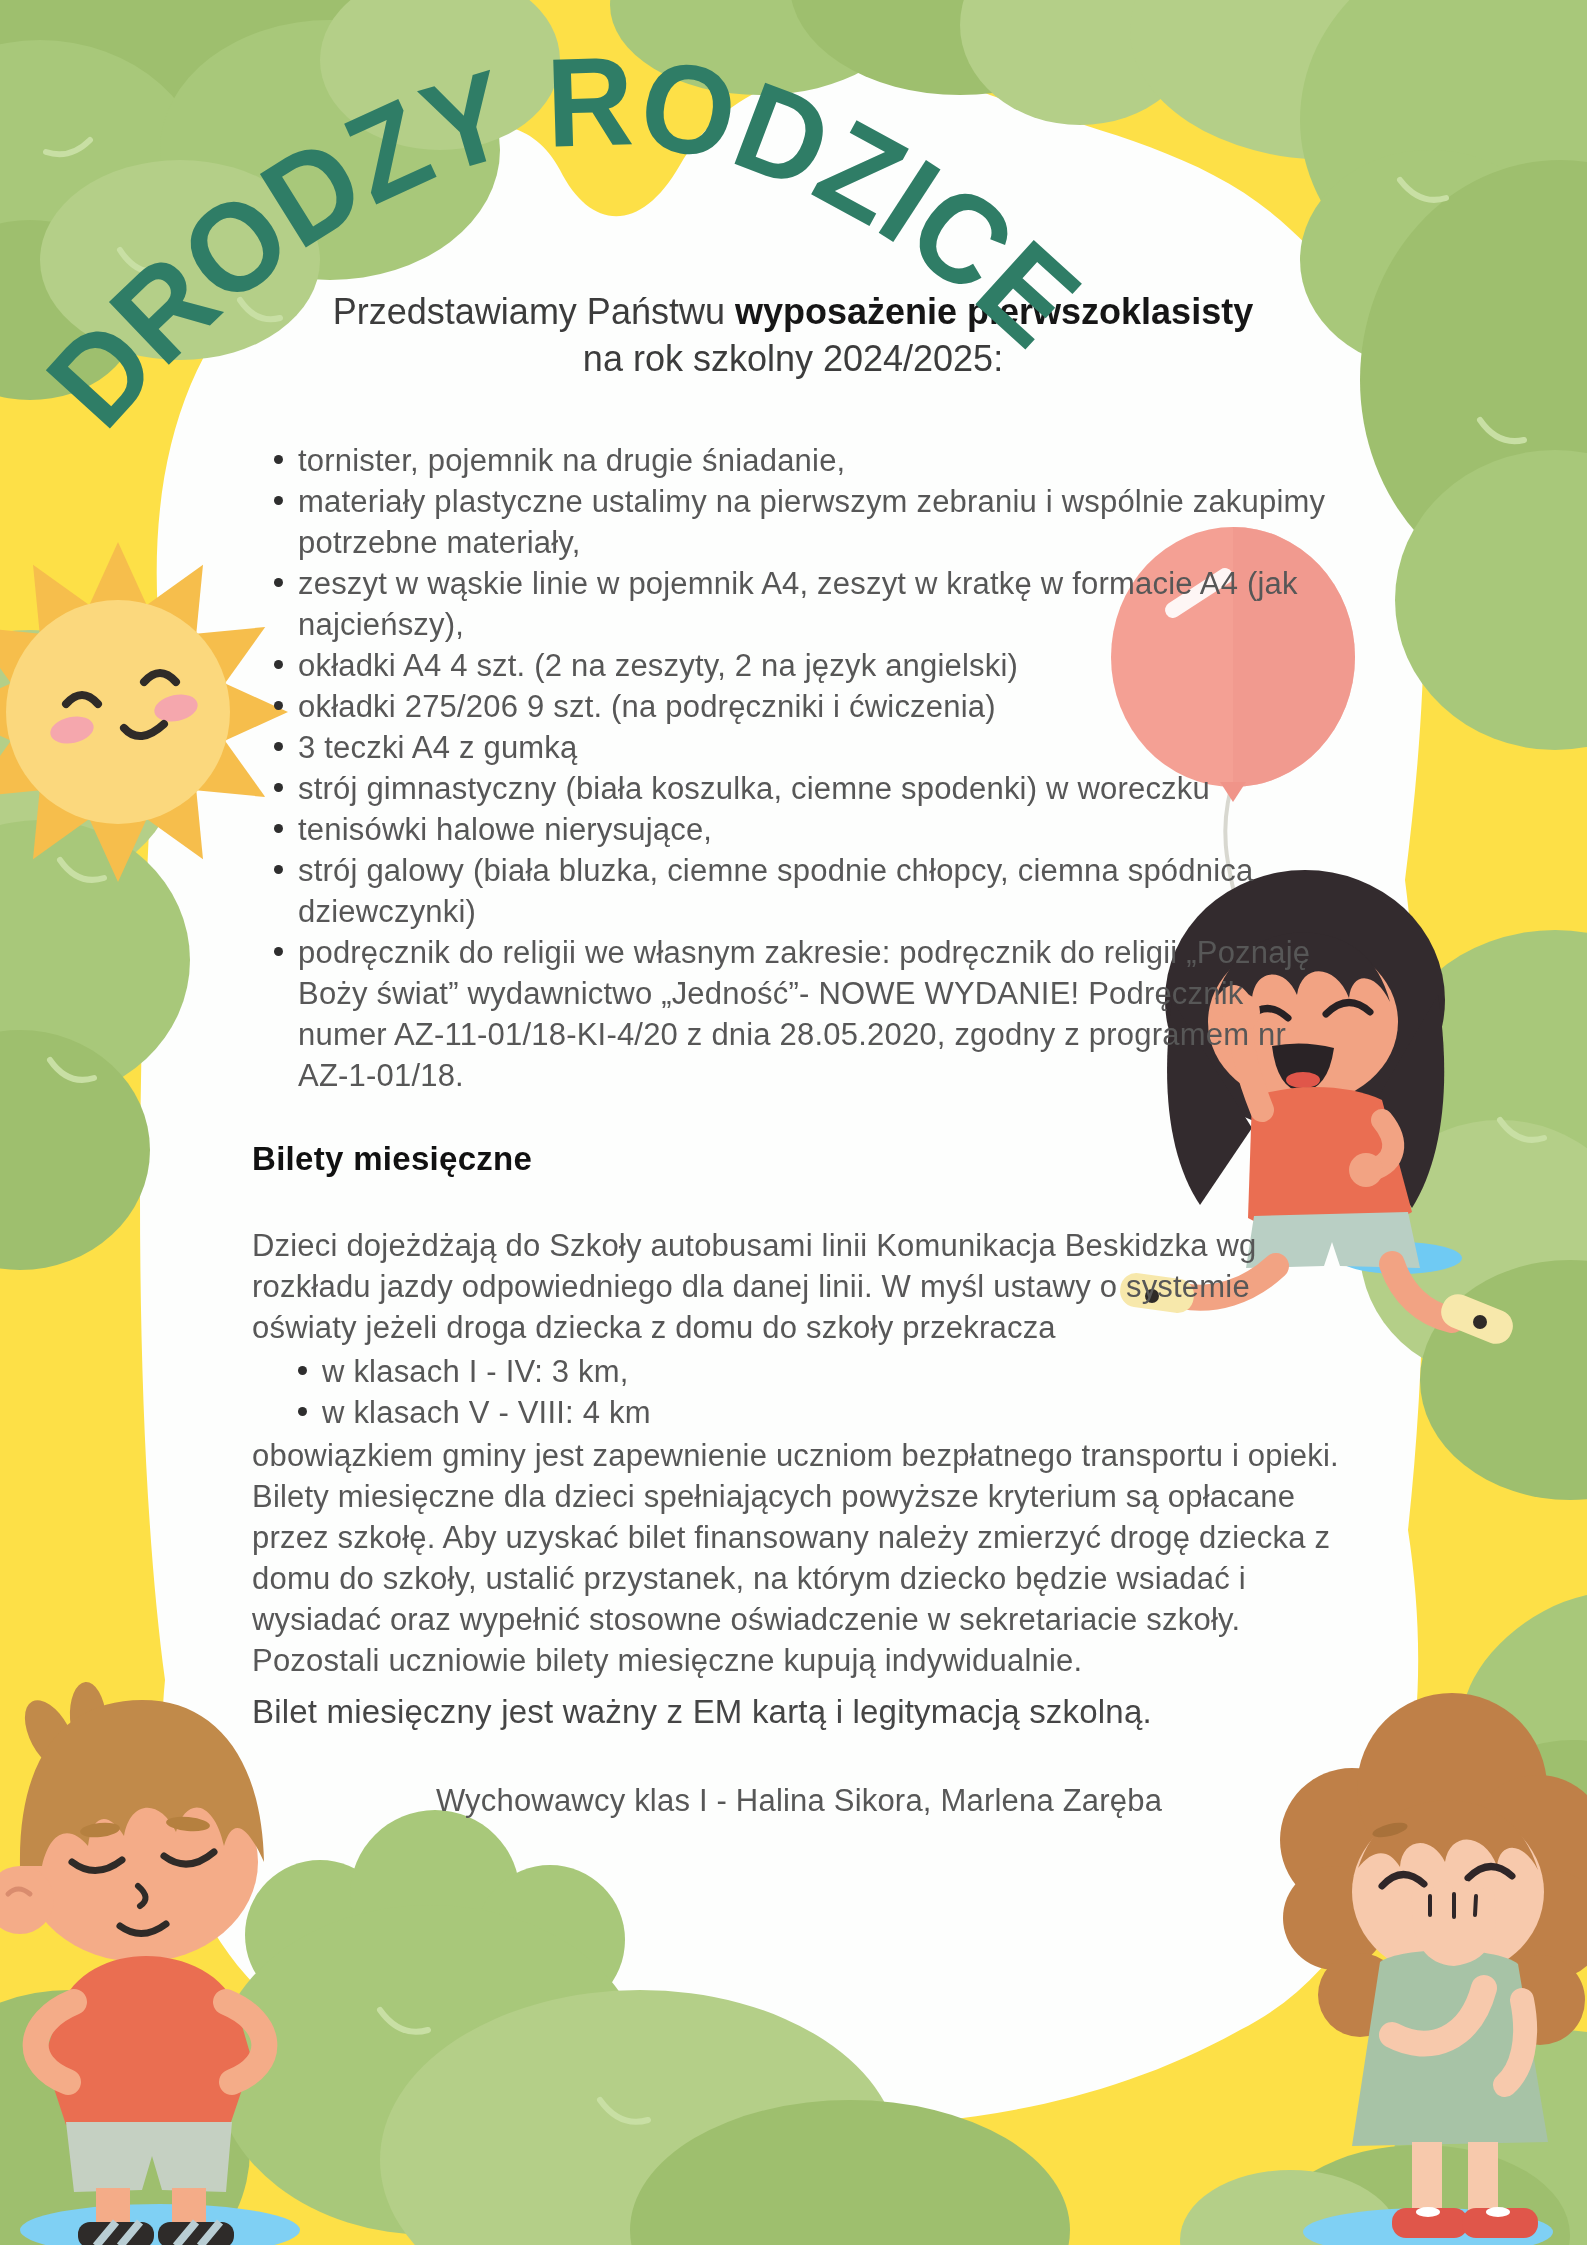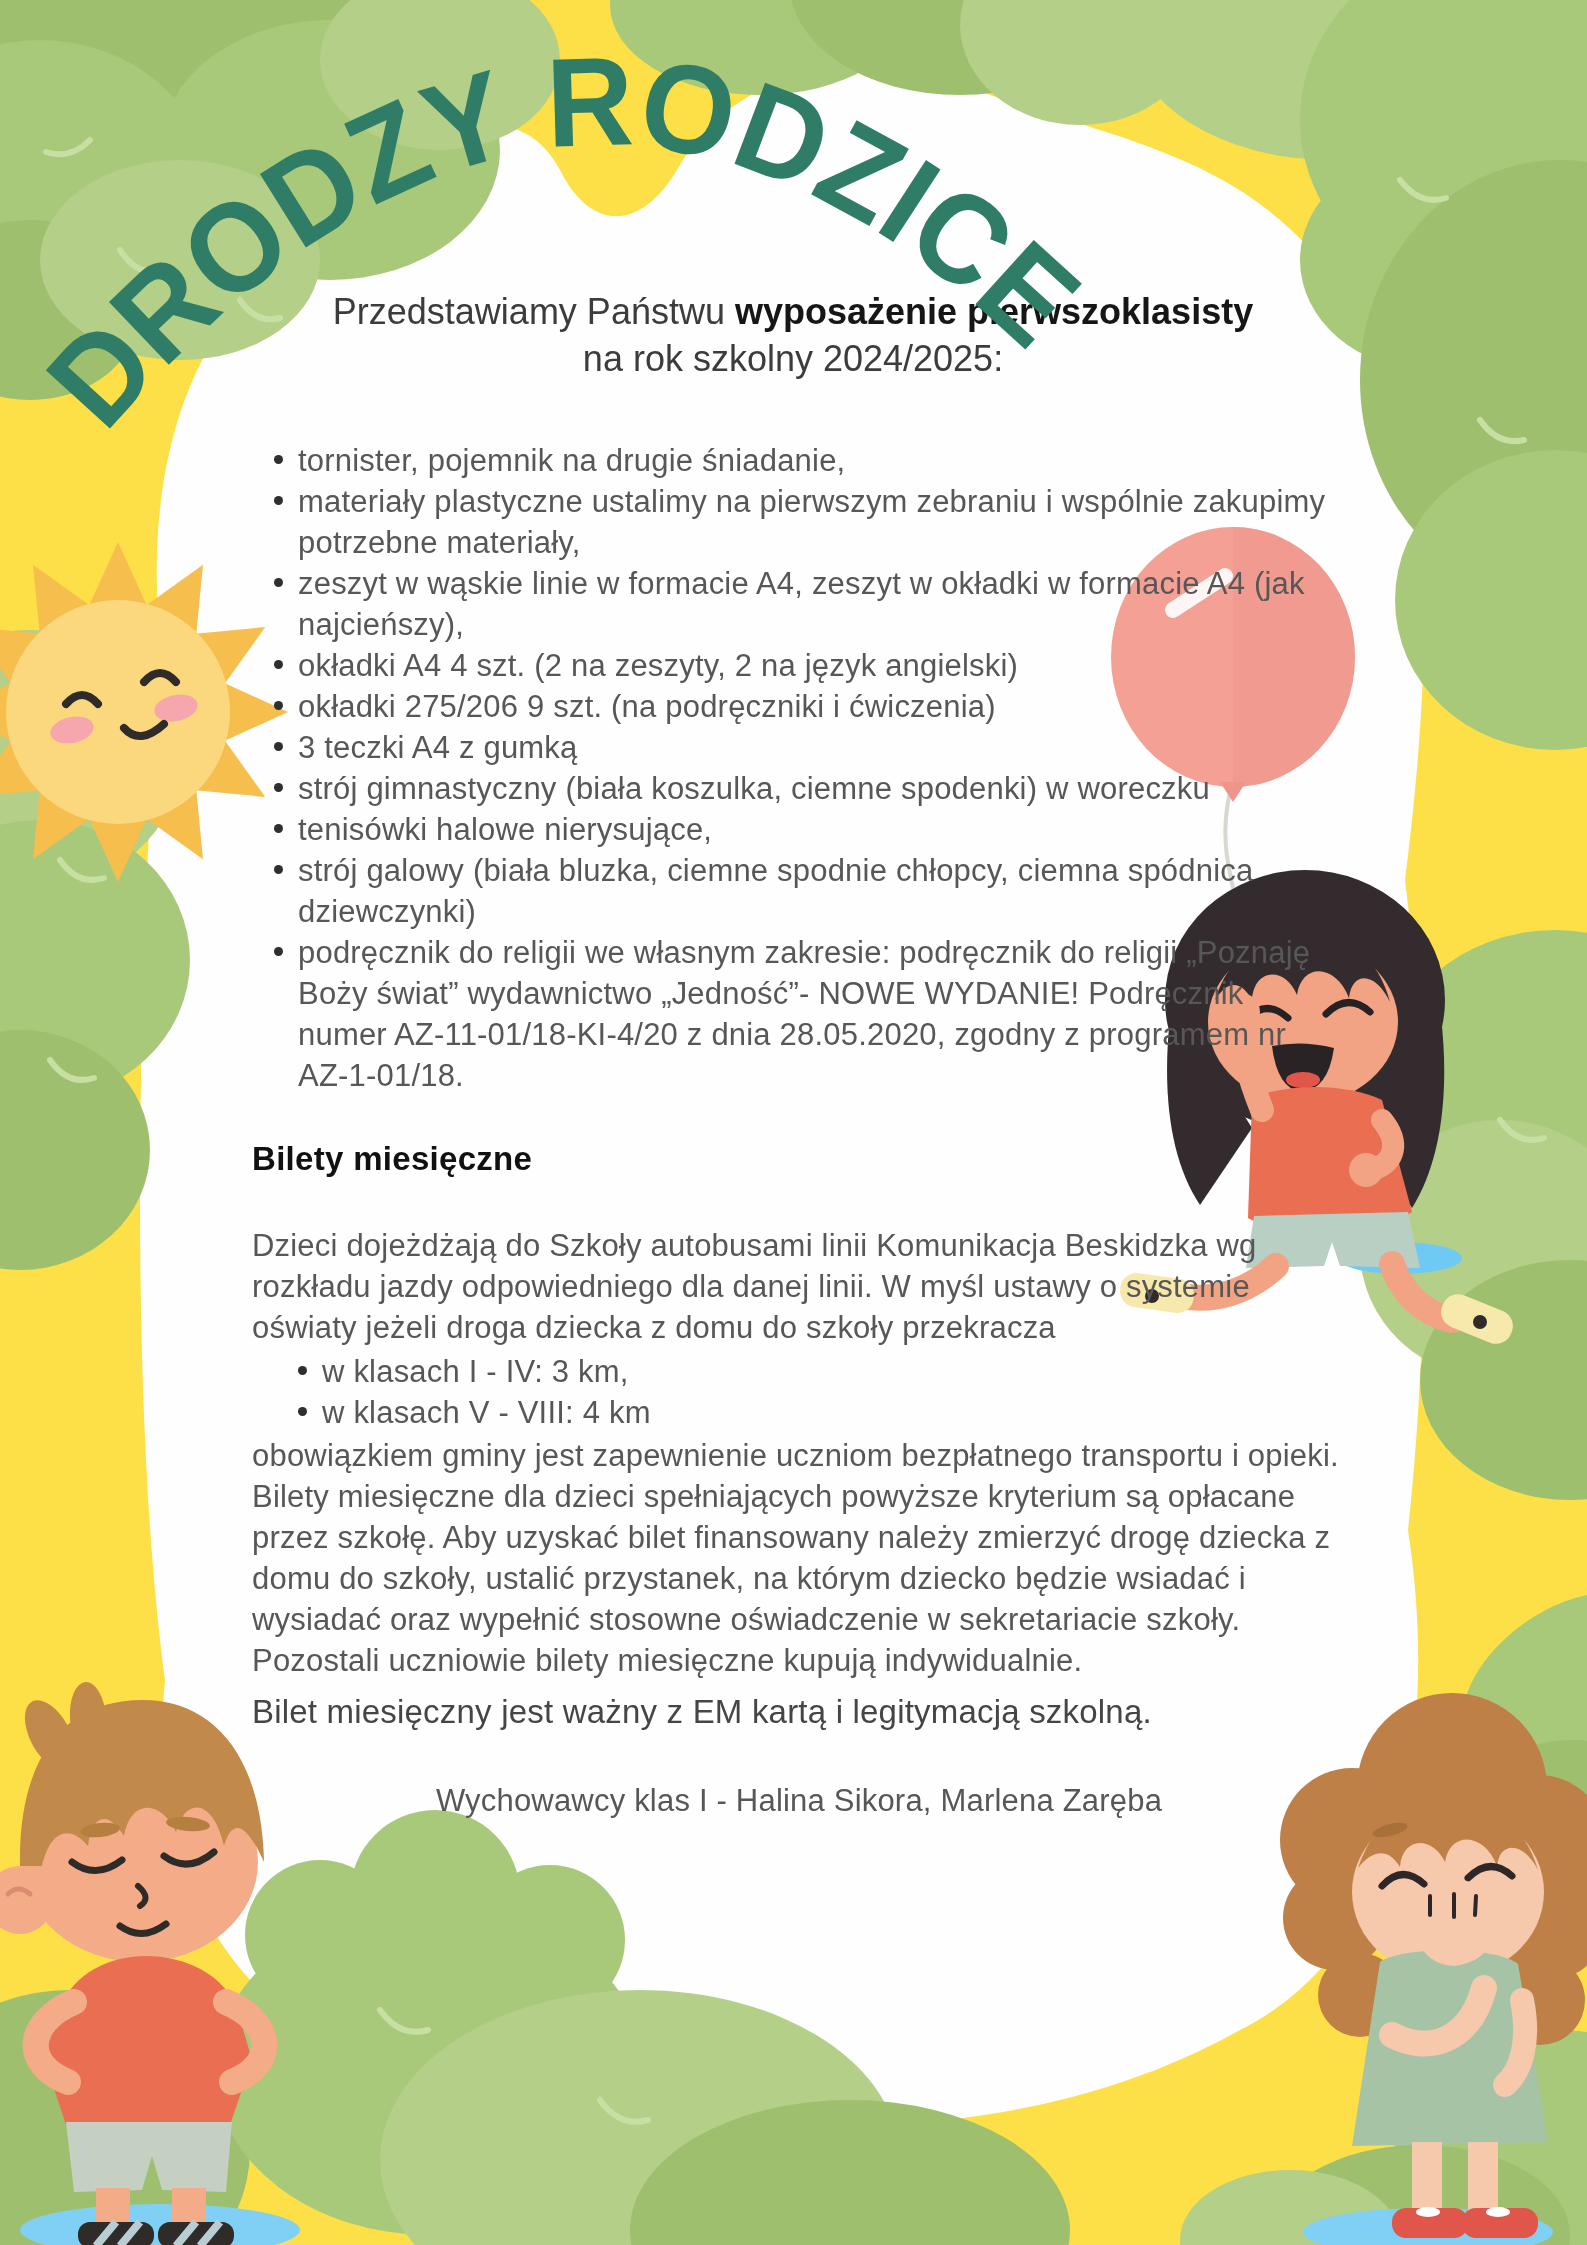--- a/index.html
+++ b/index.html
@@ -230,21 +230,21 @@
 
     <div class="intro">
       <span>Przedstawiamy Państwu </span><b>wyposażenie pierwszoklasisty</b><br>
       <span>na rok szkolny 2024/2025:</span>
     </div>
 
     <div class="main">
       <ul class="blist equipment">
           <li>tornister, pojemnik na drugie śniadanie,</li>
           <li>materiały plastyczne ustalimy na pierwszym zebraniu i wspólnie zakupimy potrzebne materiały,</li>
-          <li>zeszyt w wąskie linie w formacie A4, zeszyt w okładki w formacie A4 (jak najcieńszy),</li>
+          <li>zeszyt w wąskie linie w pojemnik A4, zeszyt w kratkę w formacie A4 (jak najcieńszy),</li>
           <li>okładki A4 4 szt. (2 na zeszyty, 2 na język angielski)</li>
           <li>okładki 275/206 9 szt. (na podręczniki i ćwiczenia)</li>
           <li>3 teczki A4 z gumką</li>
           <li>strój gimnastyczny (biała koszulka, ciemne spodenki) w woreczku</li>
           <li>tenisówki halowe nierysujące,</li>
           <li>strój galowy (biała bluzka, ciemne spodnie chłopcy, ciemna spódnica dziewczynki)</li>
           <li>podręcznik do religii we własnym zakresie: podręcznik do religii „Poznaję Boży świat” wydawnictwo „Jedność”- NOWE WYDANIE! Podręcznik numer AZ-11-01/18-KI-4/20 z dnia 28.05.2020, zgodny z programem nr AZ-1-01/18.</li>
         </ul>
 
       <h2 class="tickets-heading">Bilety miesięczne</h2>

